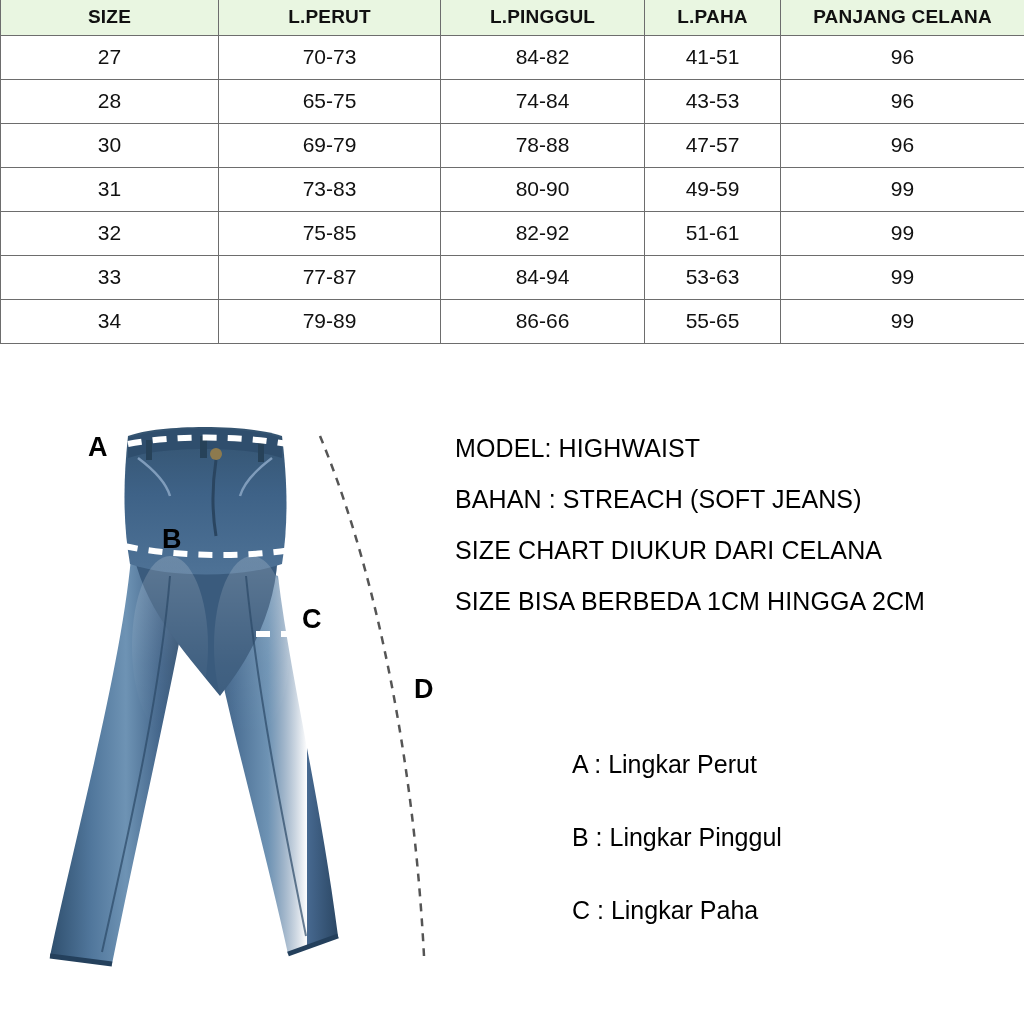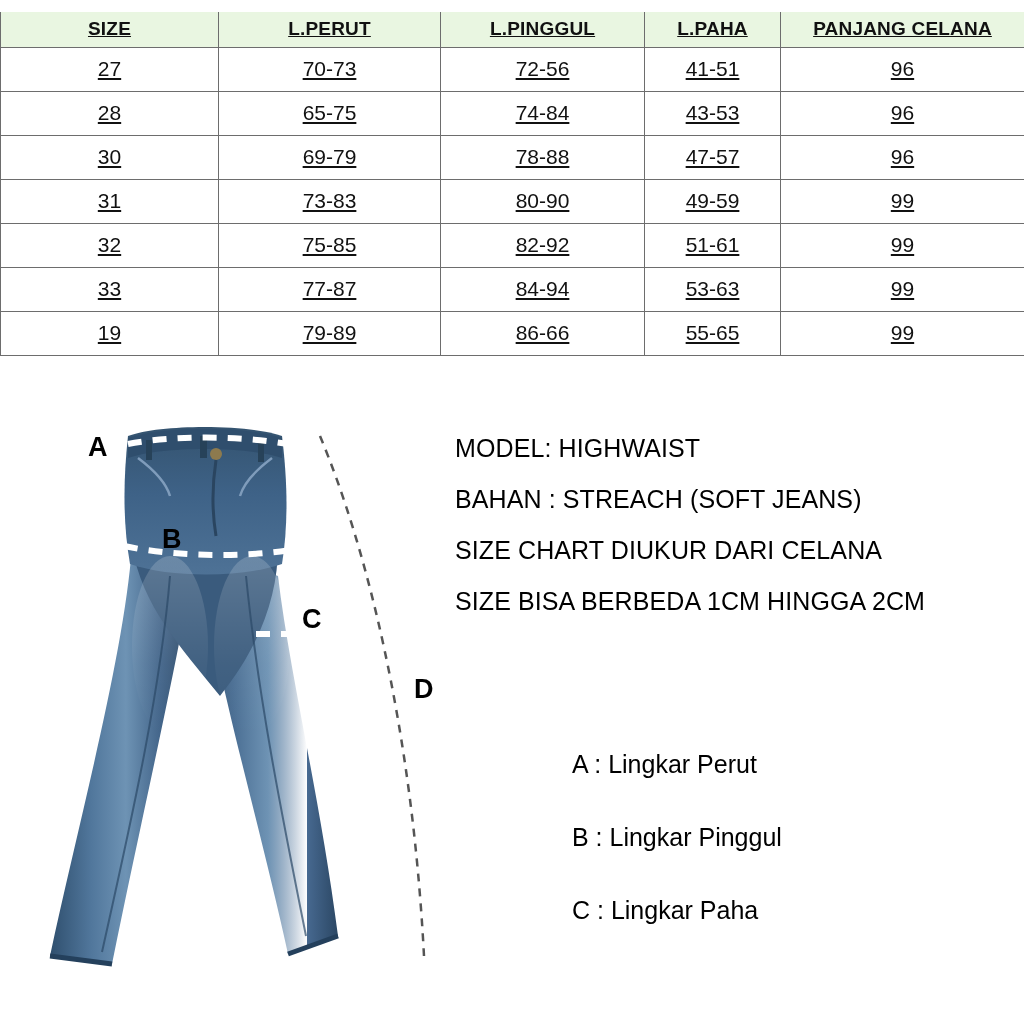--- a/index.html
+++ b/index.html
@@ -13,23 +13,22 @@
   }
   #page {
     position: relative;
     width: 1024px; height: 1024px;
     background: #ffffff;
   }
 
   
   .table-wrap {
     position: absolute;
-    left: 0; top: 12px;
+    left: 0; top: 0;
     width: 840px;
-    text-decoration: underline;
   }
   table.size-chart {
     width: 1024px;
     border-collapse: collapse;
     table-layout: fixed;
   }
   table.size-chart col.c0 { width: 218px; }
   table.size-chart col.c1 { width: 222px; }
   table.size-chart col.c2 { width: 204px; }
   table.size-chart col.c3 { width: 136px; }
@@ -130,21 +129,21 @@
           <th>L.PERUT</th>
           <th>L.PINGGUL</th>
           <th>L.PAHA</th>
           <th>PANJANG CELANA</th>
         </tr>
       </thead>
       <tbody>
         <tr>
           <td>27</td>
           <td>70-73</td>
-          <td>72-56</td>
+          <td>84-82</td>
           <td>41-51</td>
           <td>96</td>
         </tr>
         <tr>
           <td>28</td>
           <td>65-75</td>
           <td>74-84</td>
           <td>43-53</td>
           <td>96</td>
         </tr>
@@ -170,21 +169,21 @@
           <td>99</td>
         </tr>
         <tr>
           <td>33</td>
           <td>77-87</td>
           <td>84-94</td>
           <td>53-63</td>
           <td>99</td>
         </tr>
         <tr>
-          <td>19</td>
+          <td>34</td>
           <td>79-89</td>
           <td>86-66</td>
           <td>55-65</td>
           <td>99</td>
         </tr>
       </tbody>
     </table>
   </div>
 
   <div class="lower">

